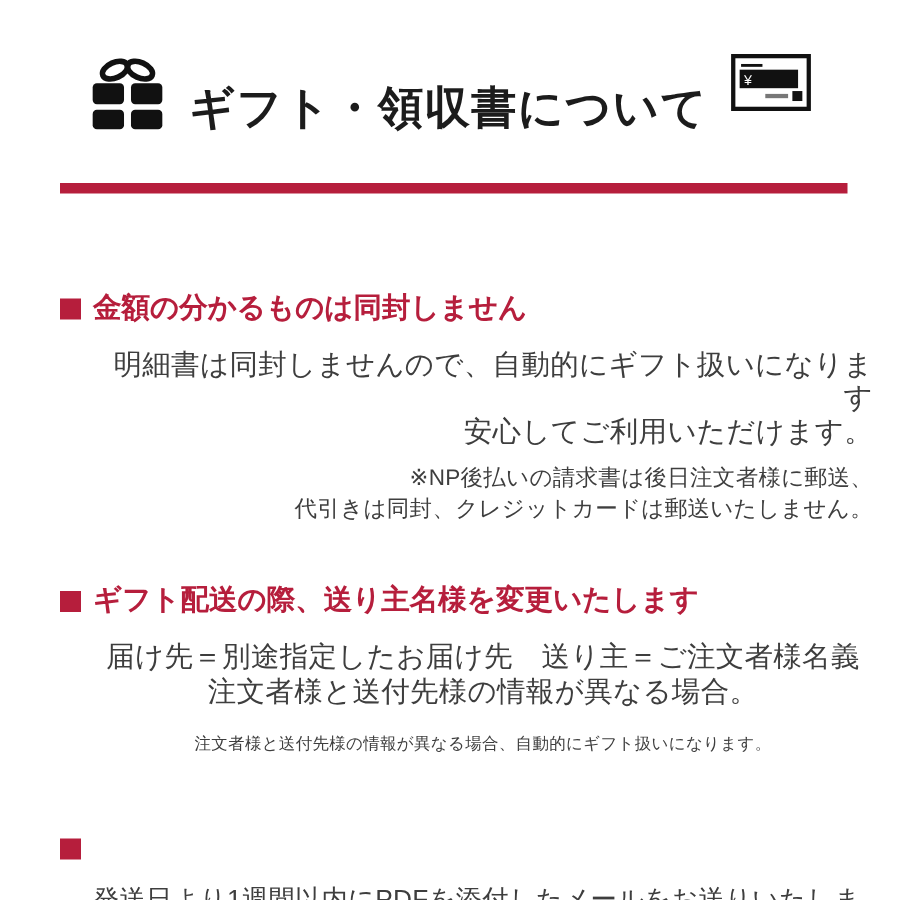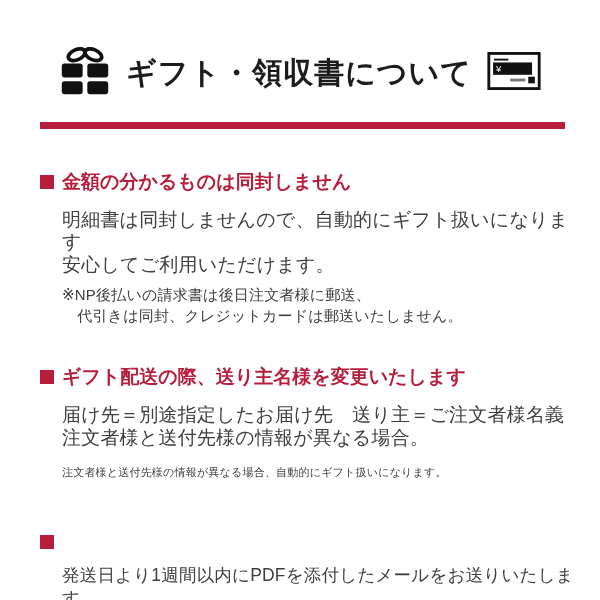--- a/index.html
+++ b/index.html
@@ -9,43 +9,42 @@
   }
   body {
     width: 600px;
     height: 600px;
     overflow: hidden;
     font-family: "Liberation Sans", "DejaVu Sans", sans-serif;
     color: var(--text, #3e3e3e);
   }
   .header {
     display: flex;
-    align-items: center;
     justify-content: center;
     gap: 15px;
     padding-top: 36px;
   }
   .page-title {
     font-size: 30px;
     font-weight: bold;
     color: #1c1c1c;
     letter-spacing: 1px;
     line-height: 1.1;
     white-space: nowrap;
   }
   .icon { color: var(--icon, #111111); flex: none; display: block; }
   .divider {
     width: 525px;
     height: 7px;
     background: var(--accent, #b61e3c);
     margin: 13px 0 0 40px;
   }
   .section { margin-left: 40px; margin-right: 18px; }
-  .section-1 { margin-top: 42px; }
-  .section-2 { margin-top: 40px; }
+  .section-1 { margin-top: 66px; text-align: right; }
+  .section-2 { margin-top: 40px; text-align: center; }
   .section-3 { margin-top: 52px; }
   .section-heading {
     display: flex;
     align-items: center;
     color: var(--accent, #b61e3c);
     font-weight: bold;
     font-size: 19px;
     line-height: 22px;
     white-space: nowrap;
   }

